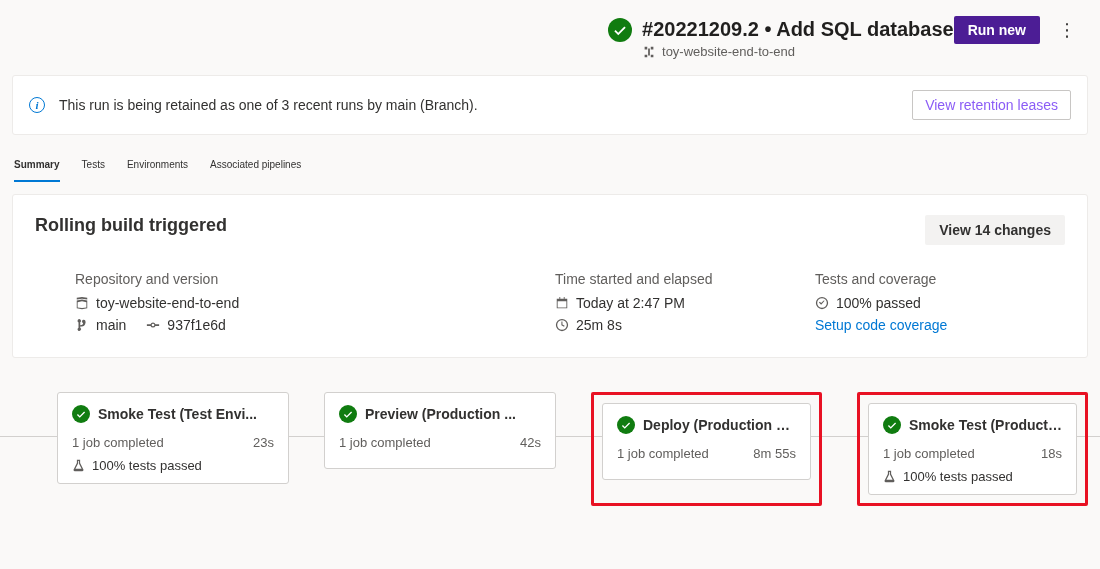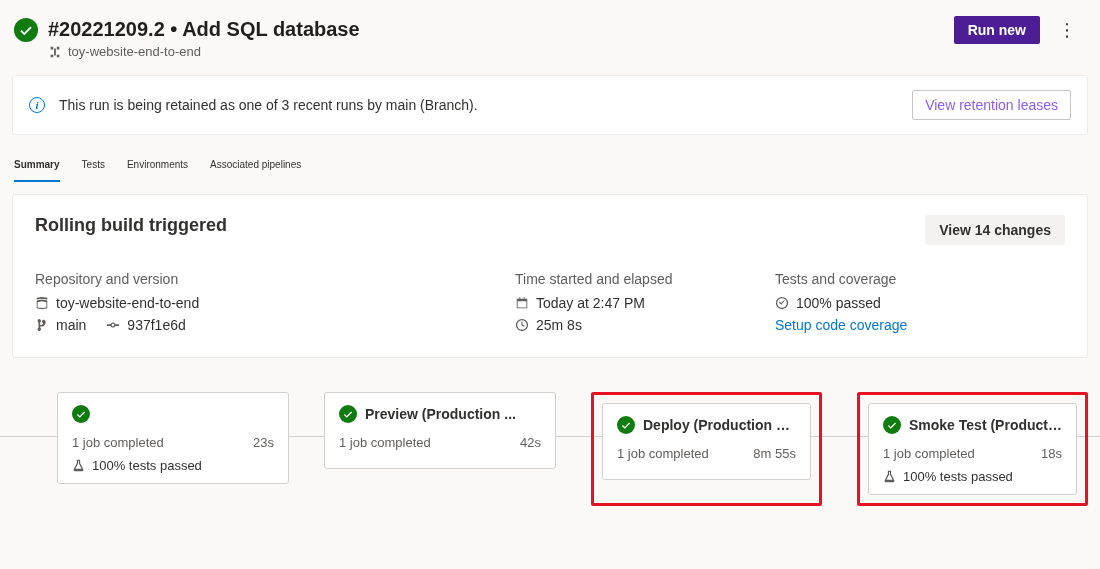--- a/index.html
+++ b/index.html
@@ -9,22 +9,22 @@
     color: #323130;
     background: #faf9f8;
     width: 1100px;
     height: 569px;
     overflow: hidden;
   }
   
   .header {
     display: flex;
     align-items: flex-start;
-    justify-content: space-between;
-    padding: 16px 20px 12px 14px;
+    justify-content: flex-end;
+    padding: 16px 20px 12px 20px;
     background: #faf9f8;
   }
   .header-left { display: flex; align-items: flex-start; gap: 10px; }
   .status-circle {
     width: 24px; height: 24px; border-radius: 50%;
     background: #107c10;
     display: flex; align-items: center; justify-content: center;
     flex-shrink: 0;
     margin-top: 2px;
   }
@@ -67,21 +67,21 @@
   .main-card {
     margin: 12px 12px 0 12px;
     background:#fff;
     border:1px solid #edebe9;
     border-radius:3px;
     padding: 20px 22px 18px 22px;
   }
   .main-card-header { display:flex; justify-content:space-between; align-items:flex-start; }
   .main-card-header h2 { font-size:18px; font-weight:600; }
   .btn-light { background:#f3f2f1; border:none; padding:7px 14px; font-size:14px; border-radius:2px; cursor:pointer; color:#323130; font-weight:600;}
-  .meta-grid { display:flex; gap:40px; margin-top:26px; }
+  .meta-grid { display:flex; gap:40px; margin-top:26px;margin-left:40px; }
   .meta-col { flex:1; min-width:0; }
   .meta-col.col-repo { flex-basis: 440px; flex-grow:0; }
   .meta-col.col-time { flex-basis: 220px; flex-grow:0;}
   .meta-col.col-related { flex-basis: 150px; flex-grow:0;}
   .meta-col h4 { font-size:14px; font-weight:400; color:#605e5c; margin-bottom:8px;}
   .meta-row { display:flex; align-items:center; gap:7px; font-size:14px; color:#323130; margin-bottom:6px; }
   .meta-row svg, .meta-row .glyph { width:14px; height:14px; fill:#605e5c; color:#605e5c; flex-shrink:0;}
   .meta-row .link { color:#0078d4; cursor:pointer; }
   
   .stages-strip {
@@ -260,20 +260,21 @@
   <div style="width:30px"></div>
 
   <div class="stage-wrap">
     <div class="stage-card">
       <div class="stage-title-row">
         <div class="status-sm">
             <svg viewBox="0 0 16 16">
               <use href="#check-path"></use>
             </svg>
           </div>
+        <div class="stage-title">Smoke Test (Test Envi...</div>
       </div>
       <div class="stage-sub">
         <span>1 job completed</span>
         <span>23s</span>
       </div>
       <div class="stage-tests">
         <svg viewBox="0 0 16 16">
             <use href="#flask-path"></use>
           </svg>
         <span>100% tests passed</span>

